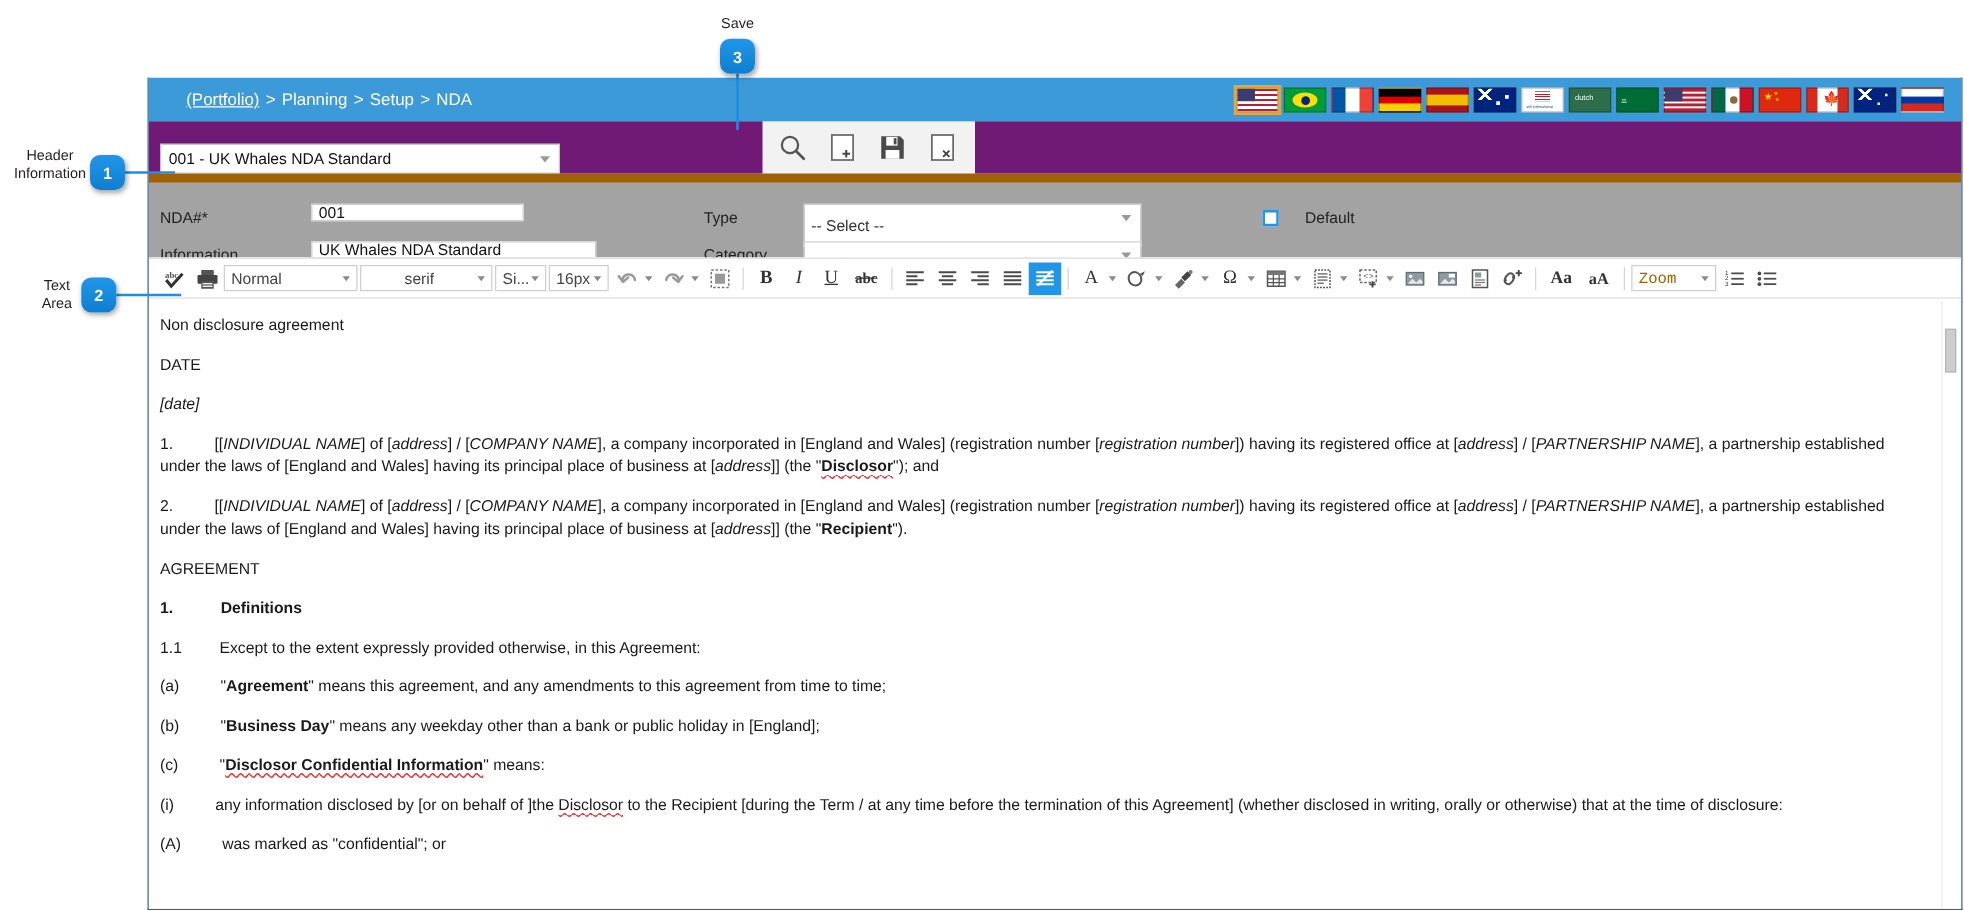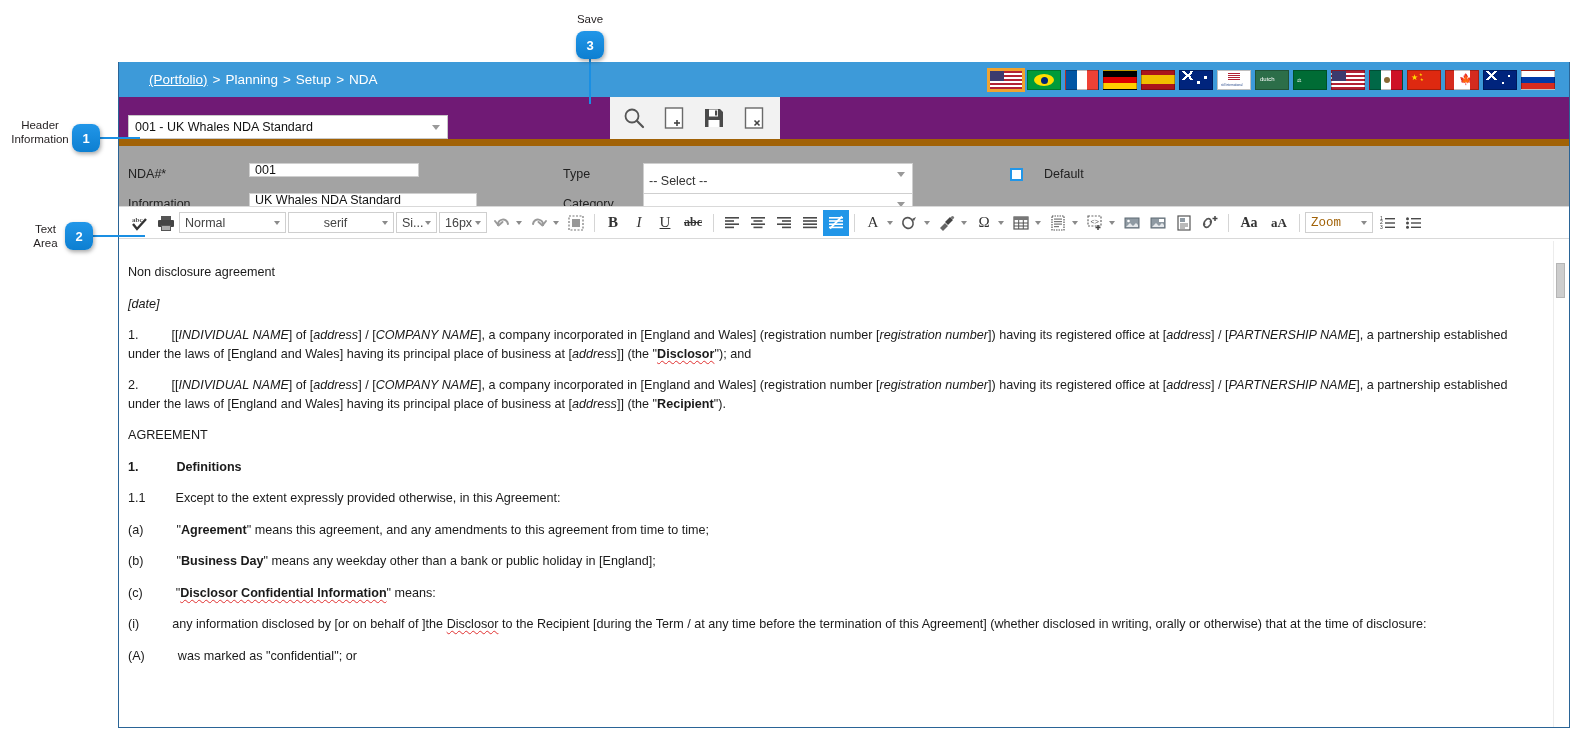--- a/index.html
+++ b/index.html
@@ -245,21 +245,21 @@
     background:#fff;
     height:492px;
     overflow:hidden;
     padding:12px 30px 0 9px;
     box-sizing:border-box;
     font-family:"Liberation Sans", sans-serif;
     font-size:12.6px;
     color:#1a1a1a;
     line-height:18.5px;
   }
-  .doc-area p{margin:12px 0 13px 0;}
+  .doc-area p{margin:0 0 13px 0;}
   .ind{display:inline-block;width:33px;}
   .ind2{display:inline-block;width:30px;}
   .i{font-style:italic;}
   .b{font-weight:bold;}
   .sp{ text-decoration: underline; text-decoration-style: wavy;
        text-decoration-color:#e03030; text-decoration-thickness:1px;
        text-underline-offset:2px;}
   .bsp{font-weight:bold; text-decoration: underline; text-decoration-style: wavy;
        text-decoration-color:#e03030; text-decoration-thickness:1px;
        text-underline-offset:2px;}
@@ -674,20 +674,21 @@
             <circle cx="2.5" cy="13.3" r="1.5"></circle>
           </g>
         </svg>
     </div>
   </div>
 
   <div class="doc-area">
 
     <p><span>Non disclosure agreement</span></p>
 
+    <p><span>DATE</span></p>
 
     <p><span class="i">[date]</span></p>
 
 
     <p><span>1.</span><span class="ind"></span><span>[[</span><span class="i">INDIVIDUAL NAME</span><span>] of [</span><span class="i">address</span><span>] / [</span><span class="i">COMPANY NAME</span><span>], a company incorporated in [England and Wales] (registration number [</span><span class="i">registration number</span><span>]) having its registered office at [</span><span class="i">address</span><span>] / [</span><span class="i">PARTNERSHIP NAME</span><span>], a partnership established under the laws of [England and Wales] having its principal place of business at [</span><span class="i">address</span><span>]] (the "</span><span class="bsp">Disclosor</span><span>"); and</span></p>
 
     <p><span>2.</span><span class="ind"></span><span>[[</span><span class="i">INDIVIDUAL NAME</span><span>] of [</span><span class="i">address</span><span>] / [</span><span class="i">COMPANY NAME</span><span>], a company incorporated in [England and Wales] (registration number [</span><span class="i">registration number</span><span>]) having its registered office at [</span><span class="i">address</span><span>] / [</span><span class="i">PARTNERSHIP NAME</span><span>], a partnership established under the laws of [England and Wales] having its principal place of business at [</span><span class="i">address</span><span>]] (the "</span><span class="b">Recipient</span><span>").</span></p>
 
     <p><span>AGREEMENT</span></p>
 

